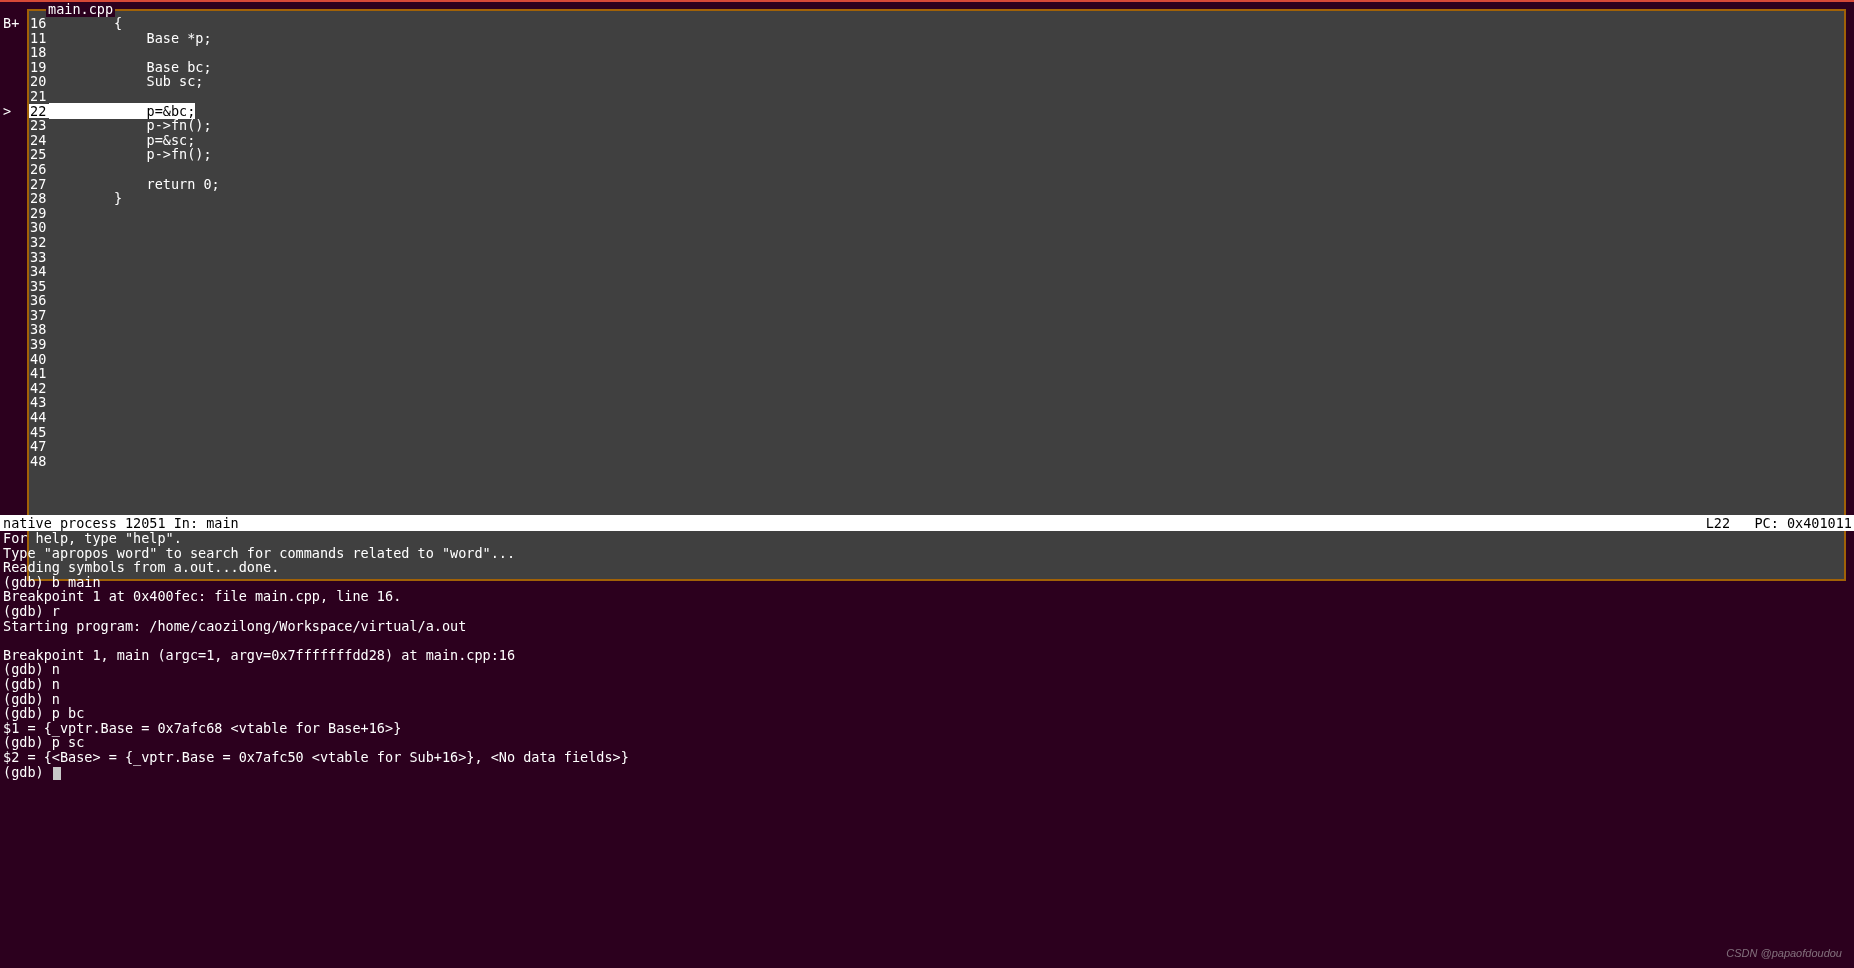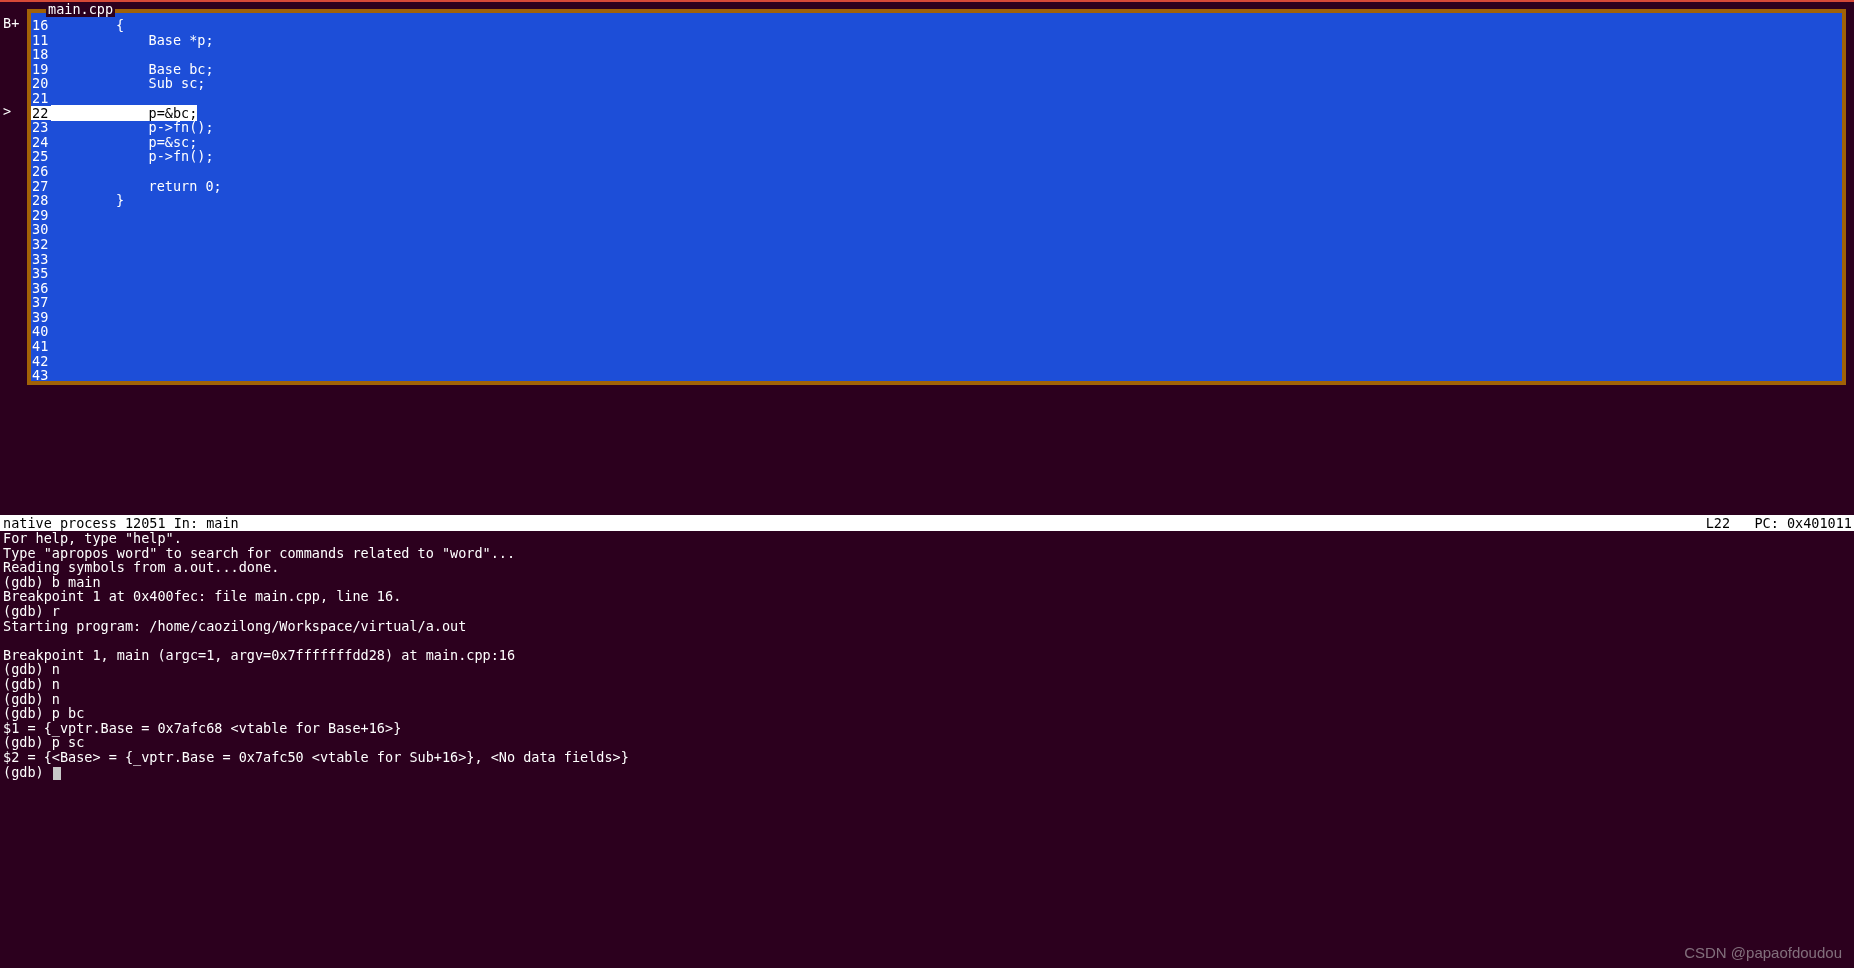--- a/index.html
+++ b/index.html
@@ -32,23 +32,23 @@
   .gutter-mark {
     position: absolute;
     left: 3px;
     color: #ffffff;
     width: 22px;
   }
   .mark-bplus { top: 16px; }
   .mark-caret { top: 104px; }
   .source-frame {
     position: absolute;
-    top: 9px; left: 27px; right: 8px; height: 376px;
-    border: 4px solid #a16207;
-    background: #1d4ed8;
+    top: 9px; left: 27px; right: 8px; height: 572px;
+    border: 2px solid #a16207;
+    background: #404040;
     overflow: hidden;
   }
   .source-inner {
     position: absolute;
     top: 5px; left: 0; right: 0; bottom: 0;
   }
   .code-line {
     display: flex;
     height: 14.6px;
     white-space: pre;
@@ -96,21 +96,22 @@
     width: 8px; height: 13px;
     background: #c8c8c8;
     vertical-align: text-bottom;
     margin-left: 1px;
   }
   .watermark {
     position: absolute;
     right: 12px; bottom: 8px;
     color: rgba(200,200,200,0.55);
     font-family: sans-serif;
-    font-size: 15px;
+    font-size: 11px;
+    font-style: italic;
   }
 </style>
 </head>
 <body>
 
 <div class="top-red-line"></div>
 
 <div class="filename-tab">main.cpp</div>
 
 <div class="gutter-mark mark-bplus">B+</div>
@@ -128,23 +129,25 @@
       <div class="code-line"><span class="lineno">23</span><span class="code-text">            p-&gt;fn();</span></div>
       <div class="code-line"><span class="lineno">24</span><span class="code-text">            p=&amp;sc;</span></div>
       <div class="code-line"><span class="lineno">25</span><span class="code-text">            p-&gt;fn();</span></div>
       <div class="code-line"><span class="lineno">26</span><span class="code-text"></span></div>
       <div class="code-line"><span class="lineno">27</span><span class="code-text">            return 0;</span></div>
       <div class="code-line"><span class="lineno">28</span><span class="code-text">        }</span></div>
       <div class="code-line"><span class="lineno">29</span><span class="code-text"></span></div>
       <div class="code-line"><span class="lineno">30</span><span class="code-text"></span></div>
       <div class="code-line"><span class="lineno">32</span><span class="code-text"></span></div>
       <div class="code-line"><span class="lineno">33</span><span class="code-text"></span></div>
+      <div class="code-line"><span class="lineno">34</span><span class="code-text"></span></div>
       <div class="code-line"><span class="lineno">35</span><span class="code-text"></span></div>
       <div class="code-line"><span class="lineno">36</span><span class="code-text"></span></div>
       <div class="code-line"><span class="lineno">37</span><span class="code-text"></span></div>
+      <div class="code-line"><span class="lineno">38</span><span class="code-text"></span></div>
       <div class="code-line"><span class="lineno">39</span><span class="code-text"></span></div>
       <div class="code-line"><span class="lineno">40</span><span class="code-text"></span></div>
       <div class="code-line"><span class="lineno">41</span><span class="code-text"></span></div>
       <div class="code-line"><span class="lineno">42</span><span class="code-text"></span></div>
       <div class="code-line"><span class="lineno">43</span><span class="code-text"></span></div>
       <div class="code-line"><span class="lineno">44</span><span class="code-text"></span></div>
       <div class="code-line"><span class="lineno">45</span><span class="code-text"></span></div>
       <div class="code-line"><span class="lineno">47</span><span class="code-text"></span></div>
       <div class="code-line"><span class="lineno">48</span><span class="code-text"></span></div>
     </div>

